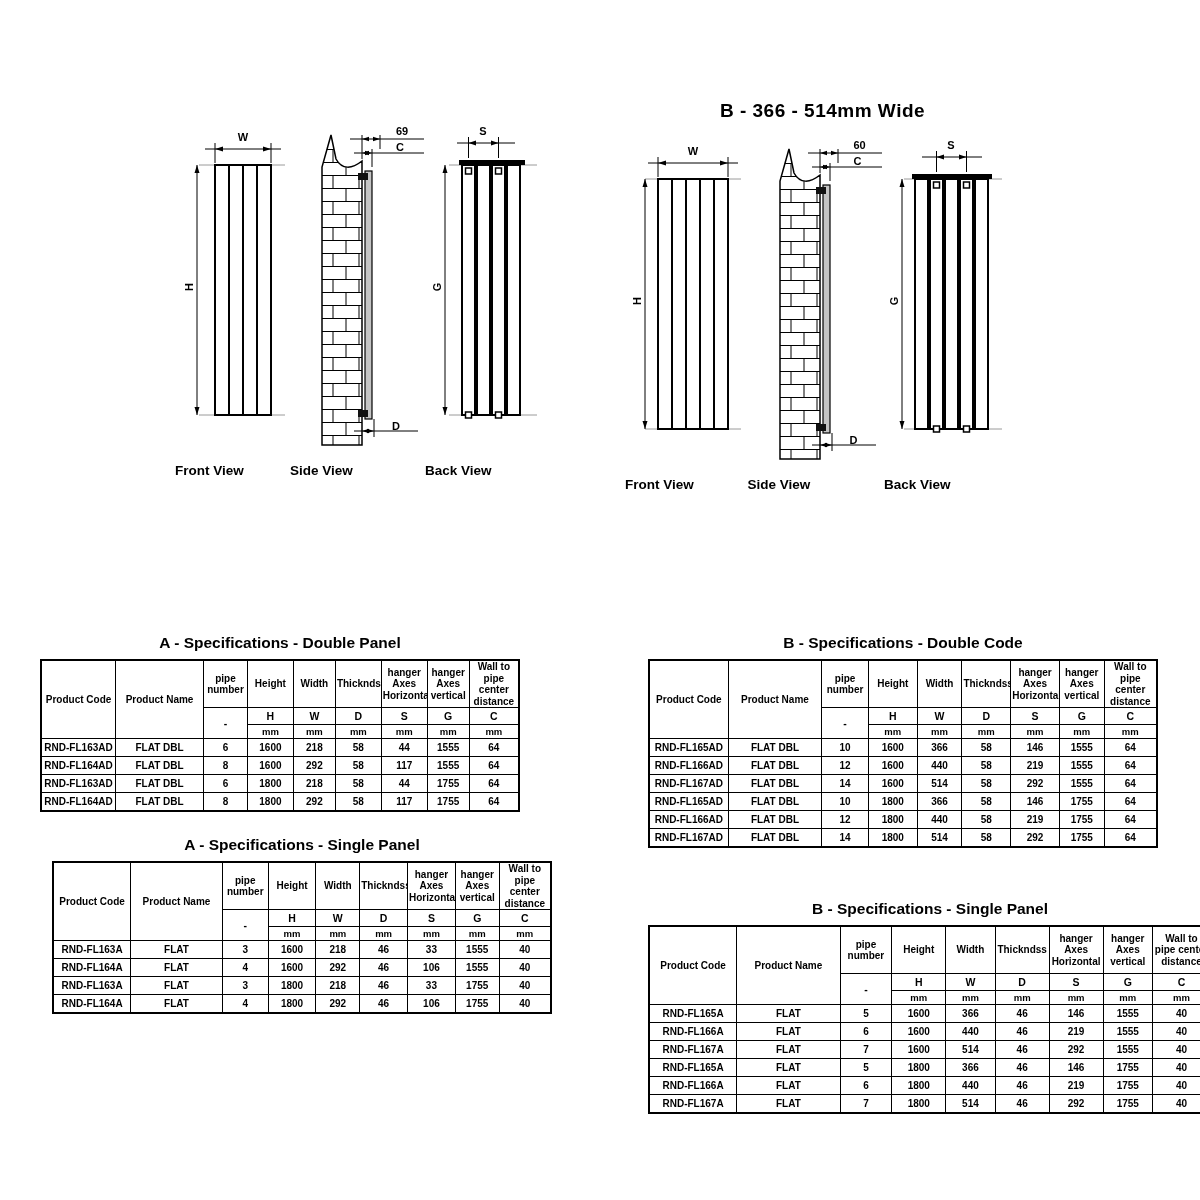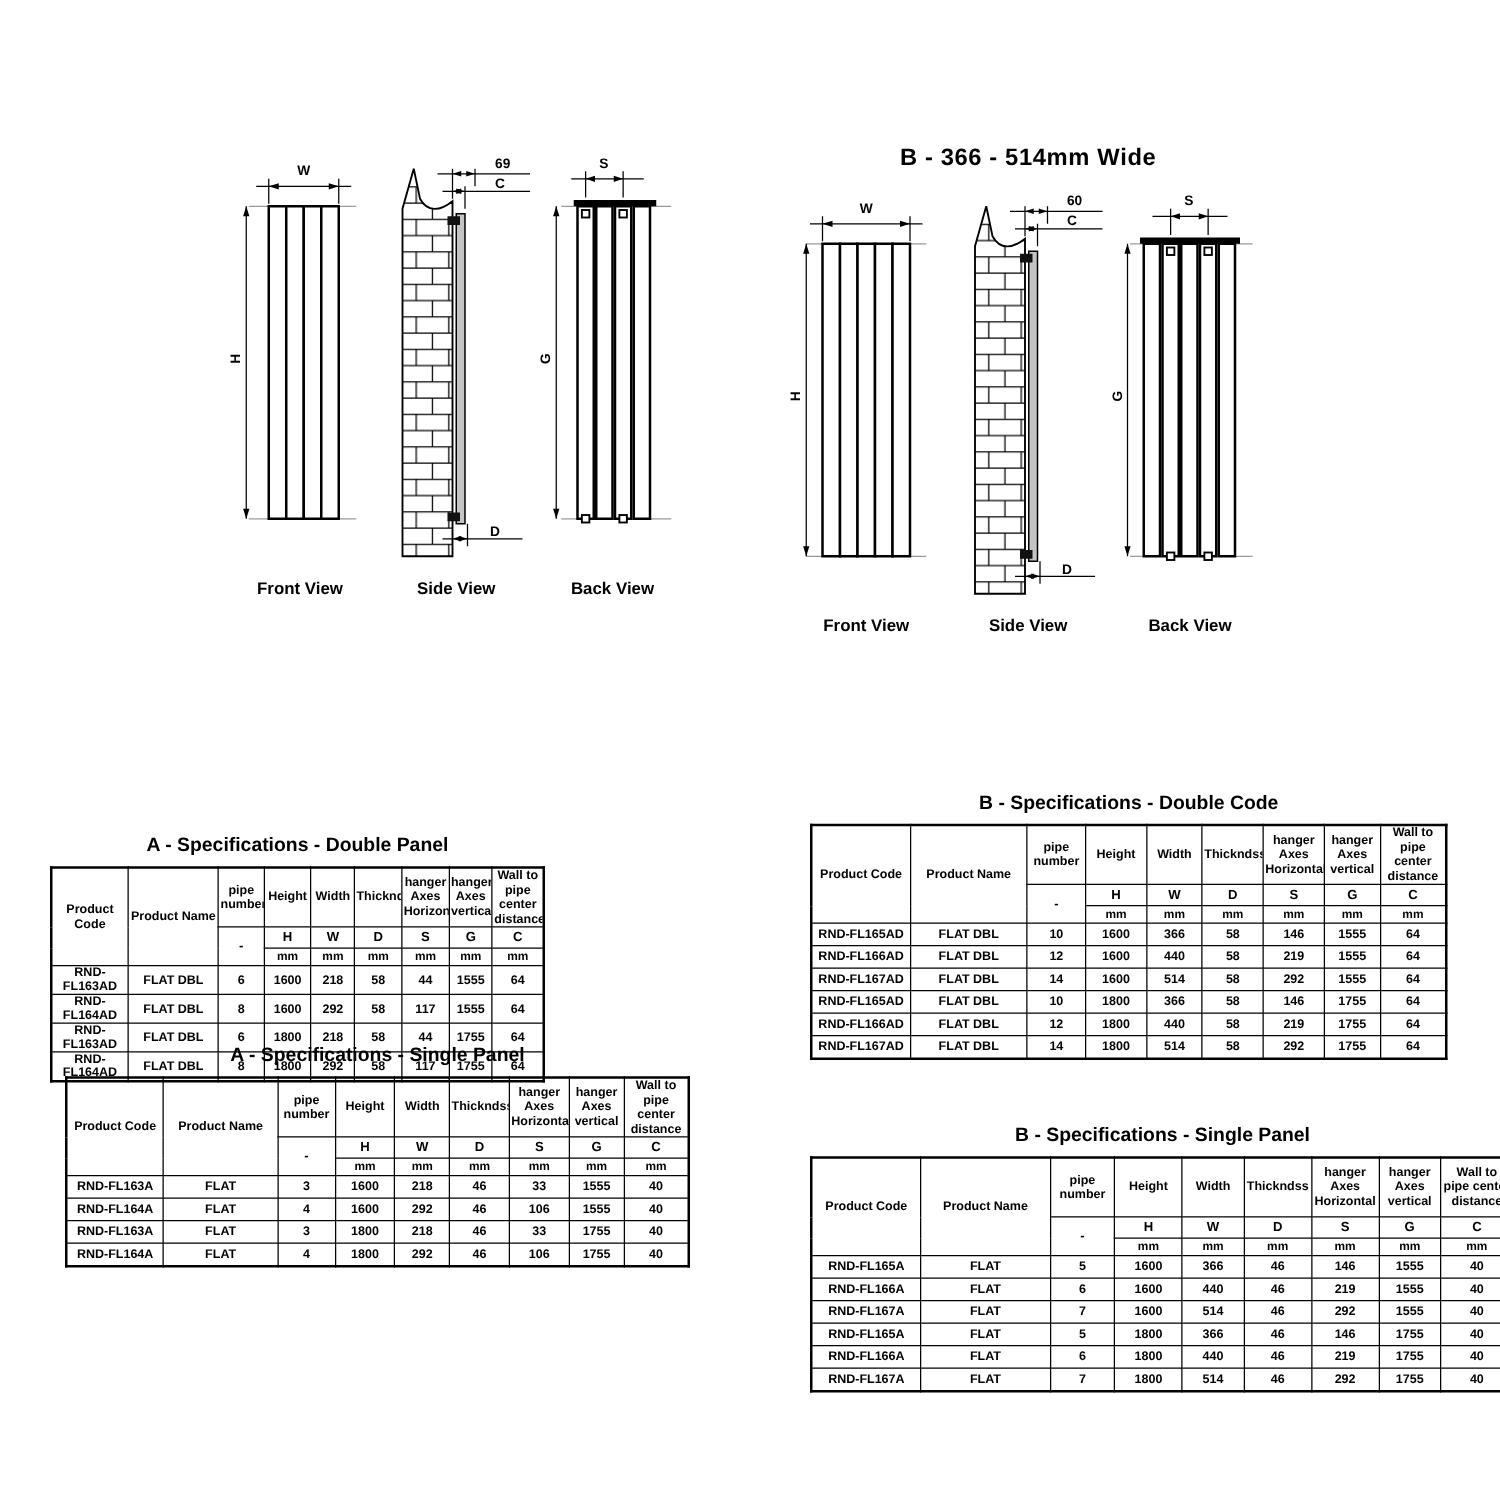--- a/index.html
+++ b/index.html
@@ -6,21 +6,21 @@
   body{width:1200px;height:1200px;background:#fff;position:relative;
        font-family:"Liberation Sans",sans-serif;color:#000;}
   .abs{position:absolute;}
   .sec-title{text-align:center;font-size:19px;font-weight:bold;letter-spacing:.5px;}
   .views{display:flex;justify-content:space-between;padding-top:15px;}
   .view{position:relative;height:355px;}
   .view svg{position:absolute;left:0;top:0;}
   .lbl{position:absolute;font-size:11px;font-weight:bold;white-space:nowrap;}
   .ctr{text-align:center;}
   .rot{transform:rotate(-90deg);}
-  .caption{position:absolute;bottom:0;left:-10px;right:-10px;text-align:center;
+  .caption{position:absolute;bottom:0;left:-10px;right:-10px;text-align:left;
            font-weight:bold;font-size:13.5px;}
   .spec-block{position:absolute;}
   .spec-title{text-align:center;font-weight:bold;font-size:15.5px;margin-bottom:7px;}
   table.spec{border-collapse:collapse;width:100%;table-layout:fixed;border:2px solid #000;}
   table.spec th,table.spec td{border:1px solid #000;text-align:center;vertical-align:middle;
            padding:0 1px;overflow:hidden;}
   .hrow1 th{height:46px;font-size:10px;font-weight:bold;line-height:1.15;}
   .hrow2 td{height:16px;font-size:10.5px;font-weight:bold;}
   .hrow3 td{height:13px;font-size:9.5px;font-weight:bold;}
   table.spec tbody td{height:17px;font-size:10px;font-weight:bold;}
@@ -128,21 +128,21 @@
             <polygon points="10,292 7.5,284 12.5,284"></polygon>
         </g>
       </svg>
       <span class="lbl ctr" style="left:20px;top:2px;width:56px">S</span>
       <span class="lbl rot" style="left:-2px;top:158px">G</span>
       <div class="caption">Back View</div>
     </div>
   </div>
 </div>
 
-<div class="abs" style="left:635px;top:116px;width:375px">
+<div class="abs" style="left:635px;top:100px;width:375px">
   <div class="sec-title">B - 366 - 514mm Wide</div>
   <div class="views">
 
     <div class="view" style="width:116px">
       <svg width="116" height="300" viewBox="0 0 116 300">
         <g stroke="#9a9a9a" stroke-width="1">
           <line x1="10" y1="42" x2="106" y2="42"></line>
             <line x1="10" y1="292" x2="106" y2="292"></line>
         </g>
         <g fill="#fff" stroke="#000" stroke-width="2">
@@ -238,21 +238,21 @@
             <polygon points="8,292 5.5,284 10.5,284"></polygon>
         </g>
       </svg>
       <span class="lbl ctr" style="left:29px;top:2px;width:56px">S</span>
       <span class="lbl rot" style="left:-4px;top:158px">G</span>
       <div class="caption">Back View</div>
     </div>
   </div>
 </div>
 
-<div class="spec-block" style="left:40px;top:668px;width:396px">
+<div class="spec-block" style="left:40px;top:634px;width:480px">
   <div class="spec-title">A - Specifications - Double Panel</div>
   <table class="spec">
     <colgroup>
         <col style="width:15.6%">
         <col style="width:18.4%">
         <col style="width:9.2%">
         <col style="width:9.6%">
         <col style="width:8.8%">
         <col style="width:9.6%">
         <col style="width:9.6%">

